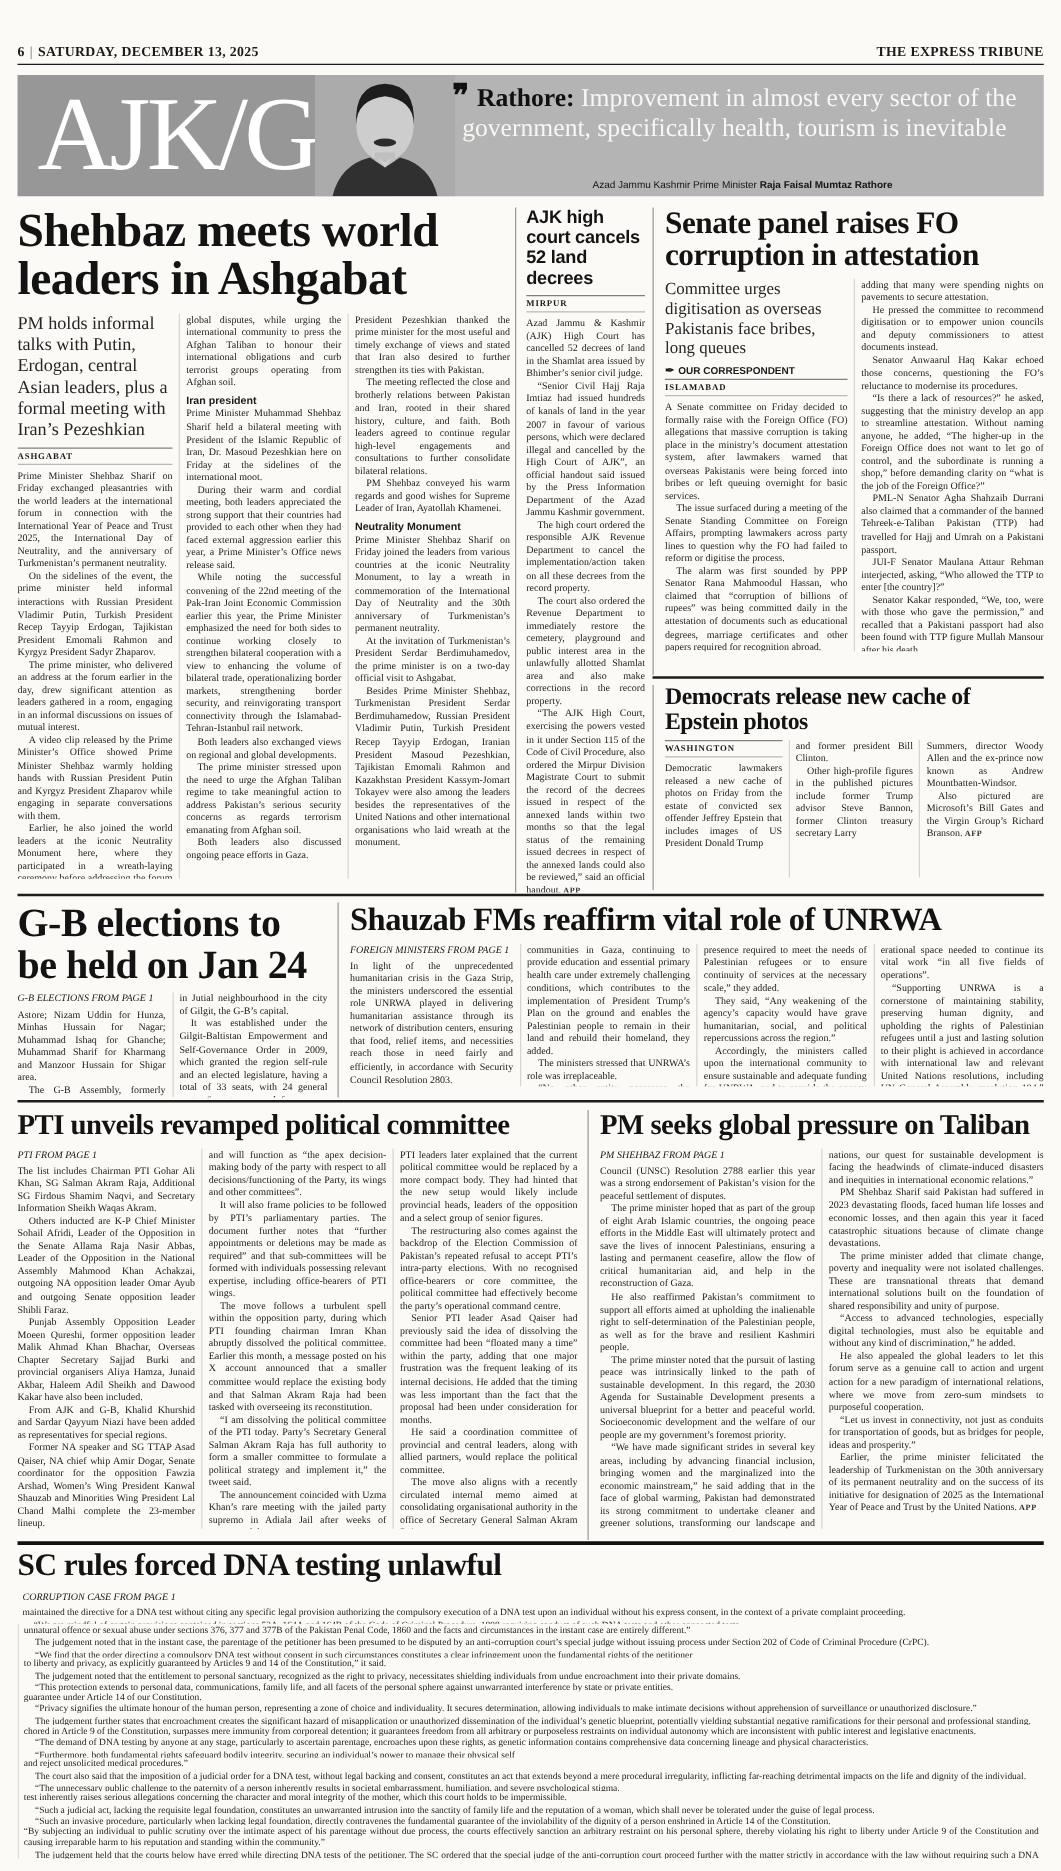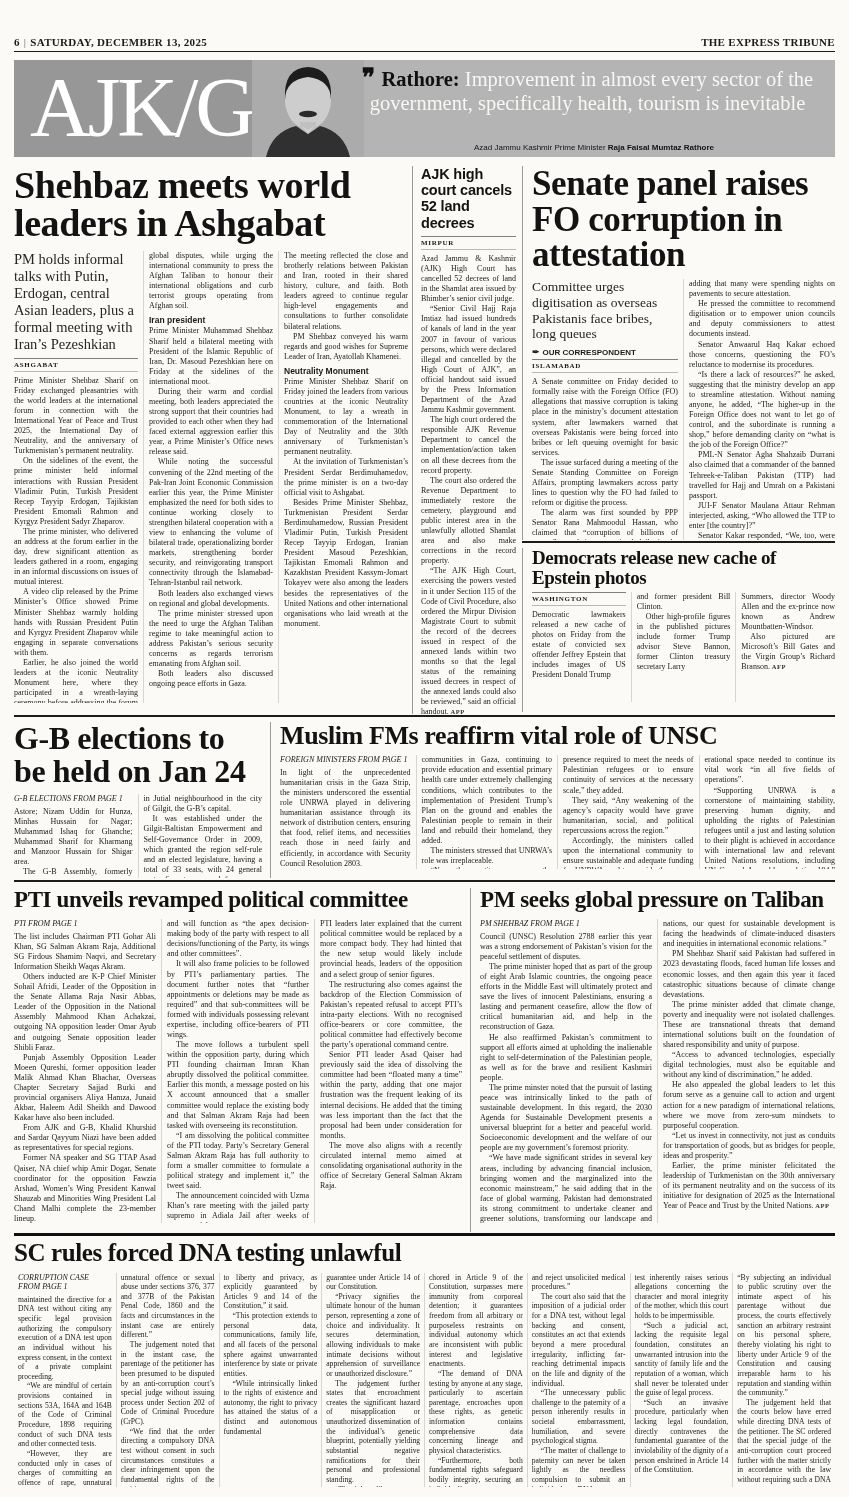--- a/index.html
+++ b/index.html
@@ -44,41 +44,41 @@
           font-weight:bold;font-size:8px;margin-top:5px;padding-bottom:2px;border-bottom:1px solid #808080;}
   .byline .pen{font-size:9px;}
   .hrule{position:absolute;left:14px;right:14px;background:#1c1c1c;}
   
   .art-shehbaz{left:14px;top:166px;width:394px;height:548px;}
   .art-shehbaz .headline{font-size:38px;line-height:1.0;margin-bottom:9px;}
   .art-shehbaz .cols{height:452px;}
   .art-ajk{left:412px;top:166px;width:104px;height:548px;border-left:1px solid #9a9a9a;padding-left:8px;}
   .art-ajk .headline{font-family:"Liberation Sans",sans-serif;font-size:14.5px;line-height:1.12;letter-spacing:-.2px;}
   .art-senate{left:522px;top:166px;width:313px;height:374px;border-left:1px solid #9a9a9a;padding-left:9px;}
-  .art-senate .headline{font-size:35px;line-height:1.02;margin-bottom:6px;}
+  .art-senate .headline{font-size:25px;line-height:1.02;margin-bottom:6px;}
   .art-senate .cols{height:298px;}
   .art-senate .standfirst{font-size:13.5px;}
   .art-epstein{left:522px;top:548px;width:313px;height:164px;border-left:1px solid #9a9a9a;padding-left:9px;}
   .art-epstein .headline{font-size:19px;line-height:1.05;margin-bottom:4px;}
   .art-epstein .cols{height:110px;}
   .art-gb{left:14px;top:722px;width:248px;height:156px;}
   .art-gb .headline{font-size:32px;line-height:1.02;margin-bottom:7px;}
   .art-gb .cols{height:92px;}
   .art-unrwa{left:270px;top:722px;width:565px;height:156px;border-left:1px solid #9a9a9a;padding-left:9px;}
   .art-unrwa .headline{font-size:26px;line-height:1.05;margin-bottom:6px;}
   .art-unrwa .cols{height:114px;}
   .art-pti{left:14px;top:888px;width:448px;height:344px;}
   .art-pti .headline{font-size:23px;line-height:1.05;margin-bottom:7px;}
   .art-pti .cols{height:304px;}
   .art-pm{left:470px;top:888px;width:365px;height:344px;border-left:1px solid #9a9a9a;padding-left:9px;}
   .art-pm .headline{font-size:23px;line-height:1.05;margin-bottom:7px;}
   .art-pm .cols{height:304px;}
   .art-sc{left:14px;top:1240px;width:821px;height:254px;}
   .art-sc .headline{font-size:25px;line-height:1.02;margin-bottom:7px;}
-  .art-sc .cols{height:214px;}
+  .art-sc .cols{height:214px;flex-direction:column;}
   .art-sc .para{font-size:7.6px;line-height:1.27;}
   .art-sc .col{padding:0 4px;}
   .hrule-1{top:715px;height:2px;}
   .hrule-mid{left:522px;top:541px;height:1.5px;}
   .hrule-2{top:880px;height:2px;}
   .hrule-3{top:1233px;height:3px;background:#101010;}
 </style>
 </head>
 <body>
 
@@ -129,20 +129,21 @@
           <p class="para">global disputes, while urging the international community to press the Afghan Taliban to honour their international obligations and curb terrorist groups operating from Afghan soil.</p>
           <div class="subhead">Iran president</div>
           <p class="para">Prime Minister Muhammad Shehbaz Sharif held a bilateral meeting with President of the Islamic Republic of Iran, Dr. Masoud Pezeshkian here on Friday at the sidelines of the international moot.</p>
           <p class="para">During their warm and cordial meeting, both leaders appreciated the strong support that their countries had provided to each other when they had faced external aggression earlier this year, a Prime Minister’s Office news release said.</p>
           <p class="para">While noting the successful convening of the 22nd meeting of the Pak-Iran Joint Economic Commission earlier this year, the Prime Minister emphasized the need for both sides to continue working closely to strengthen bilateral cooperation with a view to enhancing the volume of bilateral trade, operationalizing border markets, strengthening border security, and reinvigorating transport connectivity through the Islamabad-Tehran-Istanbul rail network.</p>
           <p class="para">Both leaders also exchanged views on regional and global developments.</p>
           <p class="para">The prime minister stressed upon the need to urge the Afghan Taliban regime to take meaningful action to address Pakistan’s serious security concerns as regards terrorism emanating from Afghan soil.</p>
           <p class="para">Both leaders also discussed ongoing peace efforts in Gaza.</p>
         </div>
       <div class="col">
+          <p class="para">President Pezeshkian thanked the prime minister for the most useful and timely exchange of views and stated that Iran also desired to further strengthen its ties with Pakistan.</p>
           <p class="para">The meeting reflected the close and brotherly relations between Pakistan and Iran, rooted in their shared history, culture, and faith. Both leaders agreed to continue regular high-level engagements and consultations to further consolidate bilateral relations.</p>
           <p class="para">PM Shehbaz conveyed his warm regards and good wishes for Supreme Leader of Iran, Ayatollah Khamenei.</p>
           <div class="subhead">Neutrality Monument</div>
           <p class="para">Prime Minister Shehbaz Sharif on Friday joined the leaders from various countries at the iconic Neutrality Monument, to lay a wreath in commemoration of the International Day of Neutrality and the 30th anniversary of Turkmenistan’s permanent neutrality.</p>
           <p class="para">At the invitation of Turkmenistan’s President Serdar Berdimuhamedov, the prime minister is on a two-day official visit to Ashgabat.</p>
           <p class="para">Besides Prime Minister Shehbaz, Turkmenistan President Serdar Berdimuhamedow, Russian President Vladimir Putin, Turkish President Recep Tayyip Erdogan, Iranian President Masoud Pezeshkian, Tajikistan Emomali Rahmon and Kazakhstan President Kassym-Jomart Tokayev were also among the leaders besides the representatives of the United Nations and other international organisations who laid wreath at the monument.</p>
         </div>
     </div>
   </div>
 
@@ -219,21 +220,21 @@
           <p class="para">The G-B Assembly, formerly known as G-B Legislative Assembly, is a unicameral legislature of elected representatives of the region located</p>
         </div>
       <div class="col">
           <p class="para">in Jutial neighbourhood in the city of Gilgit, the G-B’s capital.</p>
           <p class="para">It was established under the Gilgit-Baltistan Empowerment and Self-Governance Order in 2009, which granted the region self-rule and an elected legislature, having a total of 33 seats, with 24 general seats, 6 seats reserved for women and 3 reserved for technocrats and professionals.</p>
         </div>
     </div>
   </div>
 
   <div class="art art-unrwa">
-    <div class="headline">Muslim FMs reaffirm vital role of UNSC</div>
+    <div class="headline">Shauzab FMs reaffirm vital role of UNRWA</div>
     <div class="cols">
       <div class="col">
           <div class="cont-line">FOREIGN MINISTERS FROM PAGE 1</div>
           <p class="para">In light of the unprecedented humanitarian crisis in the Gaza Strip, the ministers underscored the essential role UNRWA played in delivering humanitarian assistance through its network of distribution centers, ensuring that food, relief items, and necessities reach those in need fairly and efficiently, in accordance with Security Council Resolution 2803.</p>
           <p class="para">UNRWA’s schools and health facilities remain a lifeline for refugee</p>
         </div>
       <div class="col">
           <p class="para">communities in Gaza, continuing to provide education and essential primary health care under extremely challenging conditions, which contributes to the implementation of President Trump’s Plan on the ground and enables the Palestinian people to remain in their land and rebuild their homeland, they added.</p>
           <p class="para">The ministers stressed that UNRWA’s role was irreplaceable.</p>
           <p class="para">“No other entity possesses the infrastructure, expertise, and field</p>
@@ -267,20 +268,21 @@
           <p class="para">and will function as “the apex decision-making body of the party with respect to all decisions/functioning of the Party, its wings and other committees”.</p>
           <p class="para">It will also frame policies to be followed by PTI’s parliamentary parties. The document further notes that “further appointments or deletions may be made as required” and that sub-committees will be formed with individuals possessing relevant expertise, including office-bearers of PTI wings.</p>
           <p class="para">The move follows a turbulent spell within the opposition party, during which PTI founding chairman Imran Khan abruptly dissolved the political committee. Earlier this month, a message posted on his X account announced that a smaller committee would replace the existing body and that Salman Akram Raja had been tasked with overseeing its reconstitution.</p>
           <p class="para">“I am dissolving the political committee of the PTI today. Party’s Secretary General Salman Akram Raja has full authority to form a smaller committee to formulate a political strategy and implement it,” the tweet said.</p>
           <p class="para">The announcement coincided with Uzma Khan’s rare meeting with the jailed party supremo in Adiala Jail after weeks of unsuccessful attempts.</p>
         </div>
       <div class="col">
           <p class="para">PTI leaders later explained that the current political committee would be replaced by a more compact body. They had hinted that the new setup would likely include provincial heads, leaders of the opposition and a select group of senior figures.</p>
           <p class="para">The restructuring also comes against the backdrop of the Election Commission of Pakistan’s repeated refusal to accept PTI’s intra-party elections. With no recognised office-bearers or core committee, the political committee had effectively become the party’s operational command centre.</p>
           <p class="para">Senior PTI leader Asad Qaiser had previously said the idea of dissolving the committee had been “floated many a time” within the party, adding that one major frustration was the frequent leaking of its internal decisions. He added that the timing was less important than the fact that the proposal had been under consideration for months.</p>
+          <p class="para">He said a coordination committee of provincial and central leaders, along with allied partners, would replace the political committee.</p>
           <p class="para">The move also aligns with a recently circulated internal memo aimed at consolidating organisational authority in the office of Secretary General Salman Akram Raja.</p>
         </div>
     </div>
   </div>
 
   <div class="art art-pm">
     <div class="headline">PM seeks global pressure on Taliban</div>
     <div class="cols">
       <div class="col">
           <div class="cont-line">PM SHEHBAZ FROM PAGE 1</div>
@@ -313,20 +315,21 @@
           <p class="para">“We are mindful of certain provisions contained in sections 53A, 164A and 164B of the Code of Criminal Procedure, 1898 requiring conduct of such DNA tests and other connected tests.</p>
           <p class="para">“However, they are conducted only in cases of charges of committing an offence of rape, unnatural offence or sexual abuse or an attempt to commit rape,</p>
         </div>
       <div class="col">
           <p class="para">unnatural offence or sexual abuse under sections 376, 377 and 377B of the Pakistan Penal Code, 1860 and the facts and circumstances in the instant case are entirely different.”</p>
           <p class="para">The judgement noted that in the instant case, the parentage of the petitioner has been presumed to be disputed by an anti-corruption court’s special judge without issuing process under Section 202 of Code of Criminal Procedure (CrPC).</p>
           <p class="para">“We find that the order directing a compulsory DNA test without consent in such circumstances constitutes a clear infringement upon the fundamental rights of the petitioner</p>
         </div>
       <div class="col">
           <p class="para">to liberty and privacy, as explicitly guaranteed by Articles 9 and 14 of the Constitution,” it said.</p>
+          <p class="para">The judgement noted that the entitlement to personal sanctuary, recognized as the right to privacy, necessitates shielding individuals from undue encroachment into their private domains.</p>
           <p class="para">“This protection extends to personal data, communications, family life, and all facets of the personal sphere against unwarranted interference by state or private entities.</p>
           <p class="para">“While intrinsically linked to the rights of existence and autonomy, the right to privacy has attained the status of a distinct and autonomous fundamental</p>
         </div>
       <div class="col">
           <p class="para">guarantee under Article 14 of our Constitution.</p>
           <p class="para">“Privacy signifies the ultimate honour of the human person, representing a zone of choice and individuality. It secures determination, allowing individuals to make intimate decisions without apprehension of surveillance or unauthorized disclosure.”</p>
           <p class="para">The judgement further states that encroachment creates the significant hazard of misapplication or unauthorized dissemination of the individual’s genetic blueprint, potentially yielding substantial negative ramifications for their personal and professional standing.</p>
           <p class="para">“The right to liberty, an-</p>
         </div>
       <div class="col">

